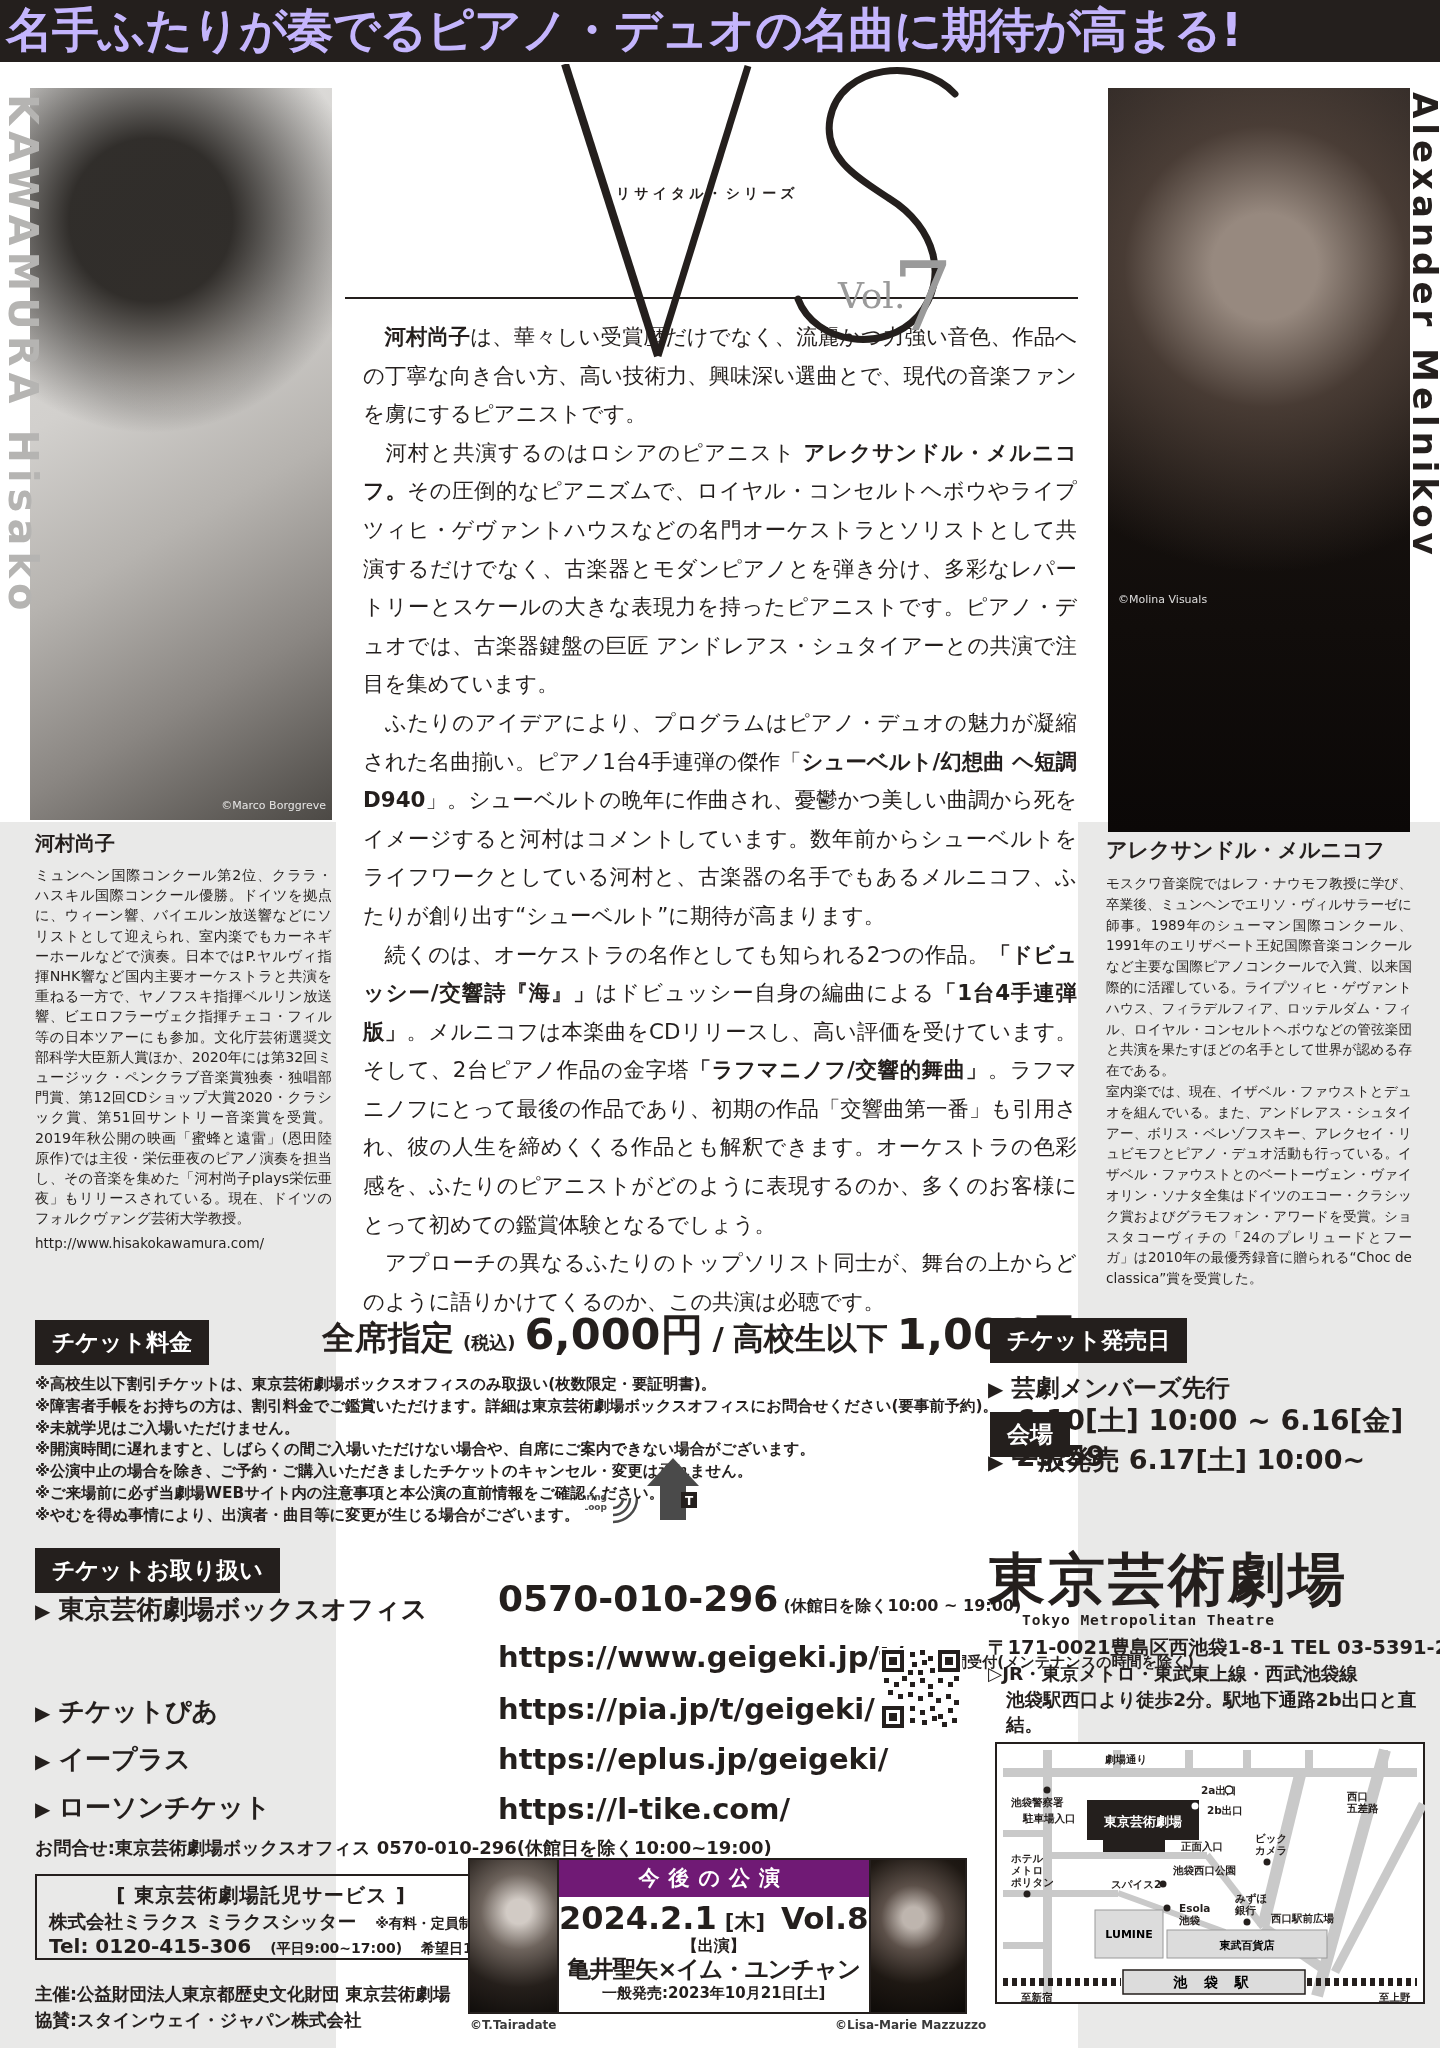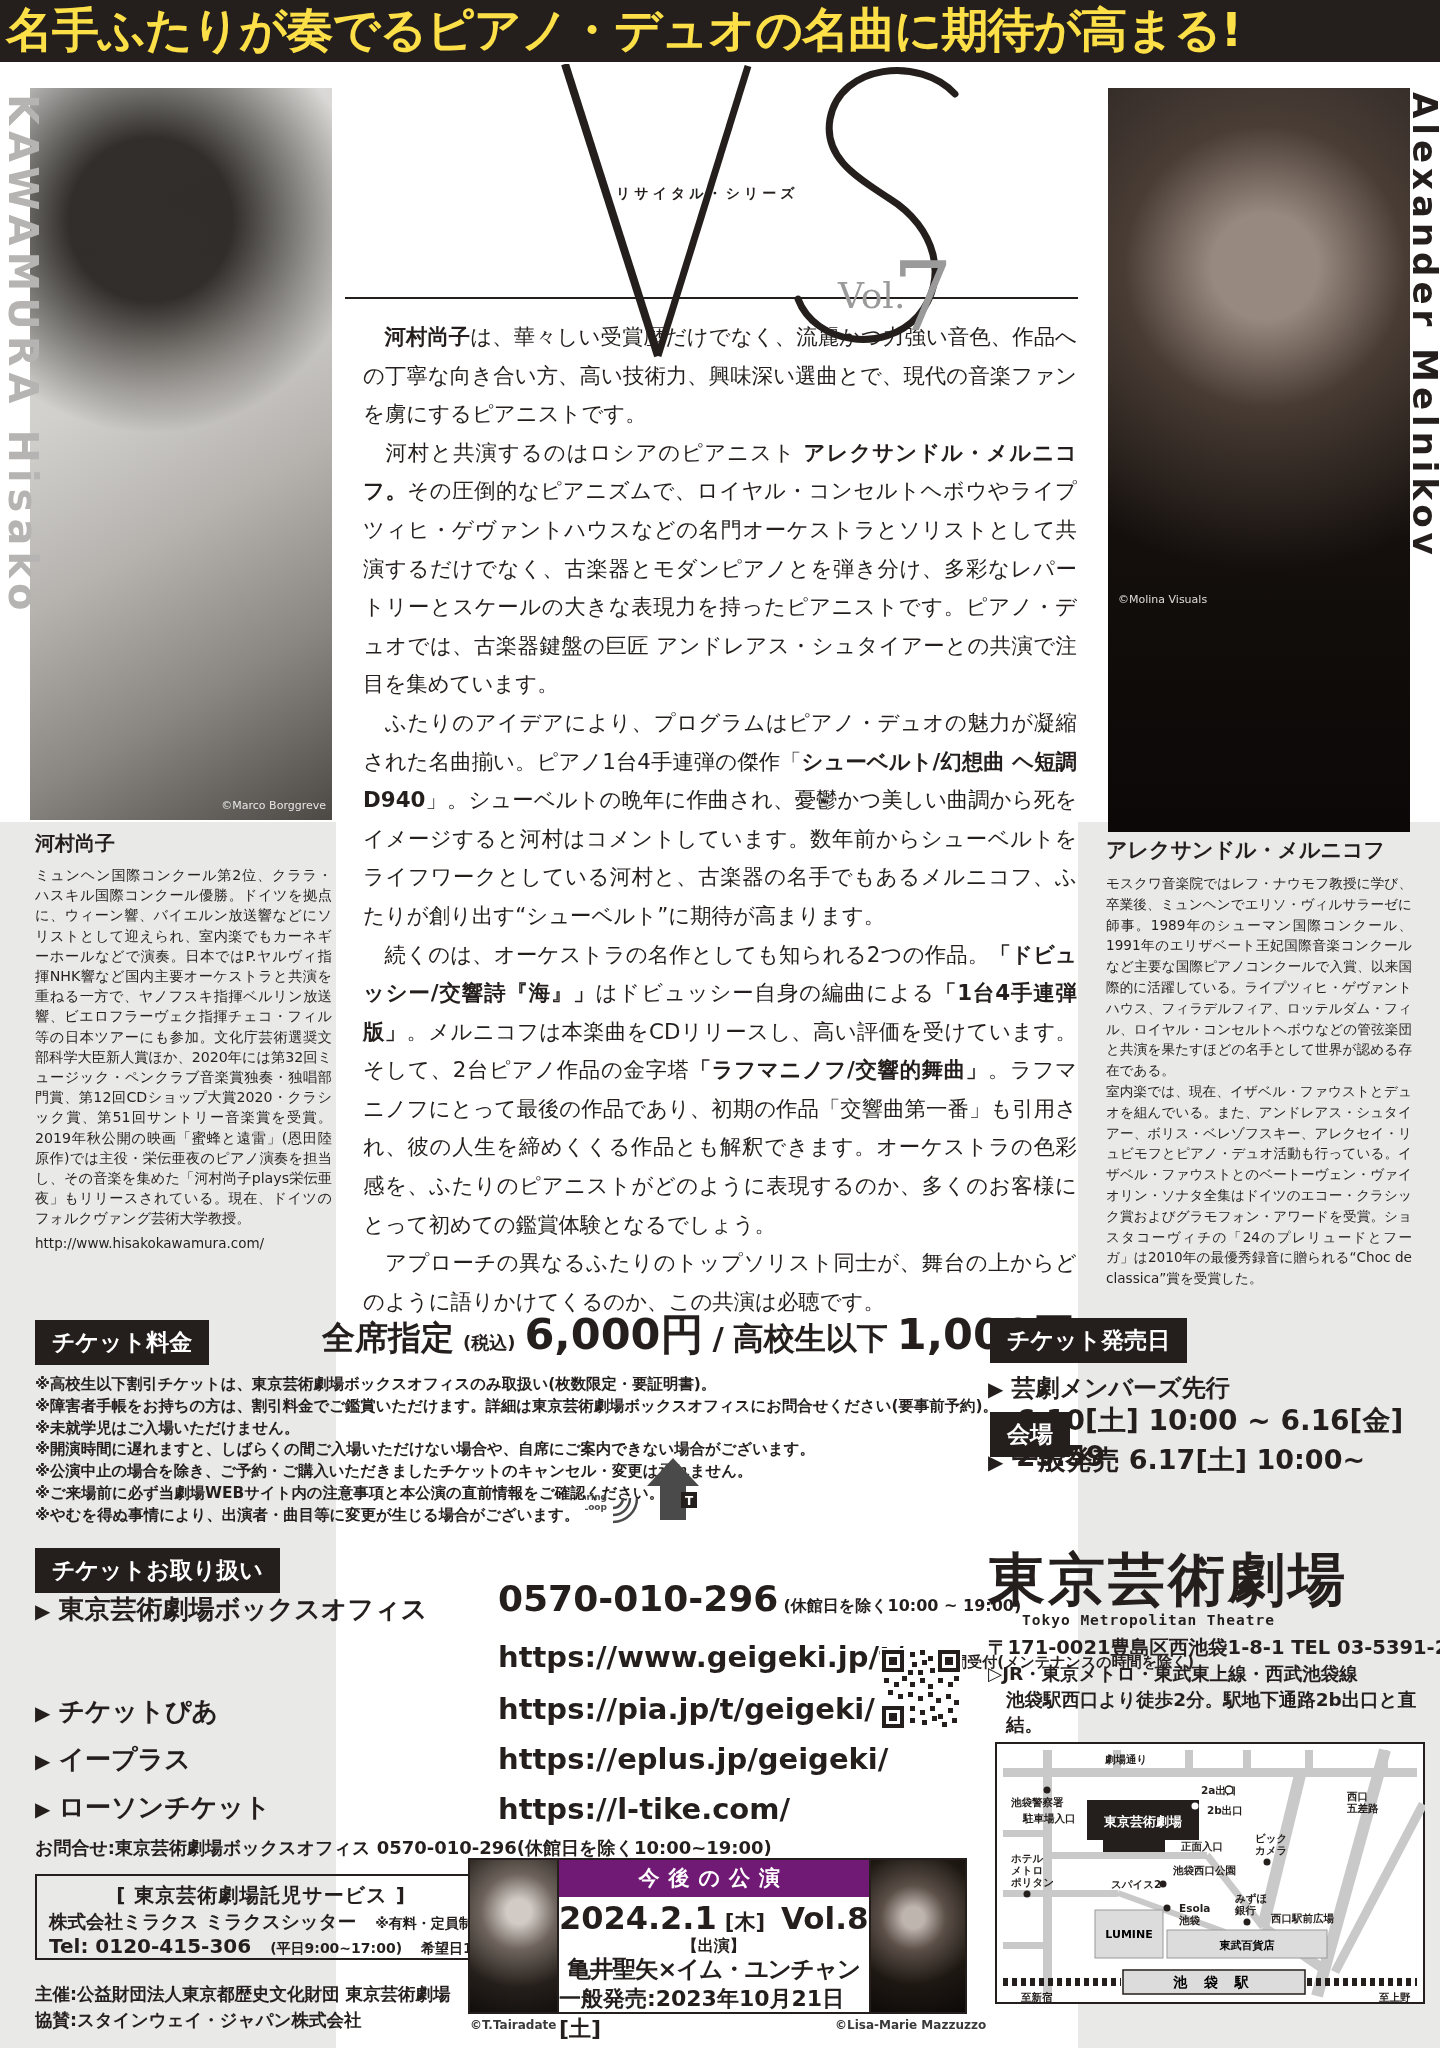--- a/index.html
+++ b/index.html
@@ -2,21 +2,21 @@
 <html><head>
 <meta charset="utf-8">
 <style>
   * { margin:0; padding:0; box-sizing:border-box; }
   body { background:#555; font-family:"DejaVu Sans", sans-serif; }
   #poster { position:relative; width:1440px; height:2048px; background:#ffffff; margin:0 auto; overflow:hidden; color:#241f1d; }
   .abs { position:absolute; }
   .b { font-weight:bold; }
 
   
-  .banner { top:0; left:0; width:1440px; height:62px; background:#241f1d; color:#fde047;
+  .banner { top:0; left:0; width:1440px; height:62px; background:#241f1d; color:#c4b5fd;
             font-weight:bold; font-size:47px; line-height:60px; white-space:nowrap;
             letter-spacing:-1px; padding-left:6px; transform-origin:left center; }
 
   
   .strip { background:#e9e9e8; top:822px; height:1226px; }
   .strip.l { left:0; width:336px; }
   .strip.r { left:1078px; width:362px; }
 
   
   .photo { overflow:hidden; }
@@ -106,21 +106,21 @@
   .up-center { flex:1; border-left:2px solid #241f1d; border-right:2px solid #241f1d;
                display:flex; flex-direction:column; align-items:center; }
   .up-header { width:100%; background:#701a75; color:#fff; font-weight:bold; font-size:21px;
                letter-spacing:9px; text-align:center; padding:4px 0 5px; }
   .up-date-row { display:flex; align-items:baseline; gap:8px; margin-top:2px; white-space:nowrap; }
   .up-date { font-size:32px; font-weight:bold; }
   .up-day { font-size:21px; font-weight:bold; }
   .up-vol { font-size:31px; font-weight:bold; margin-left:8px; }
   .up-castlabel { font-size:16px; font-weight:bold; line-height:17px; }
   .up-cast { font-size:23.5px; font-weight:bold; letter-spacing:-1px; line-height:30px; }
-  .up-sale { font-size:22px; font-weight:bold; }
+  .up-sale { font-size:15px; font-weight:bold; }
   .up-credit { font-size:12px; font-weight:bold; color:#3a3a3a; }
 </style>
 </head>
 <body>
 
 <div id="poster">
 
   <div class="abs banner">名手ふたりが奏でるピアノ・デュオの名曲に期待が高まる!</div>
 
   <div class="abs strip l"></div>

